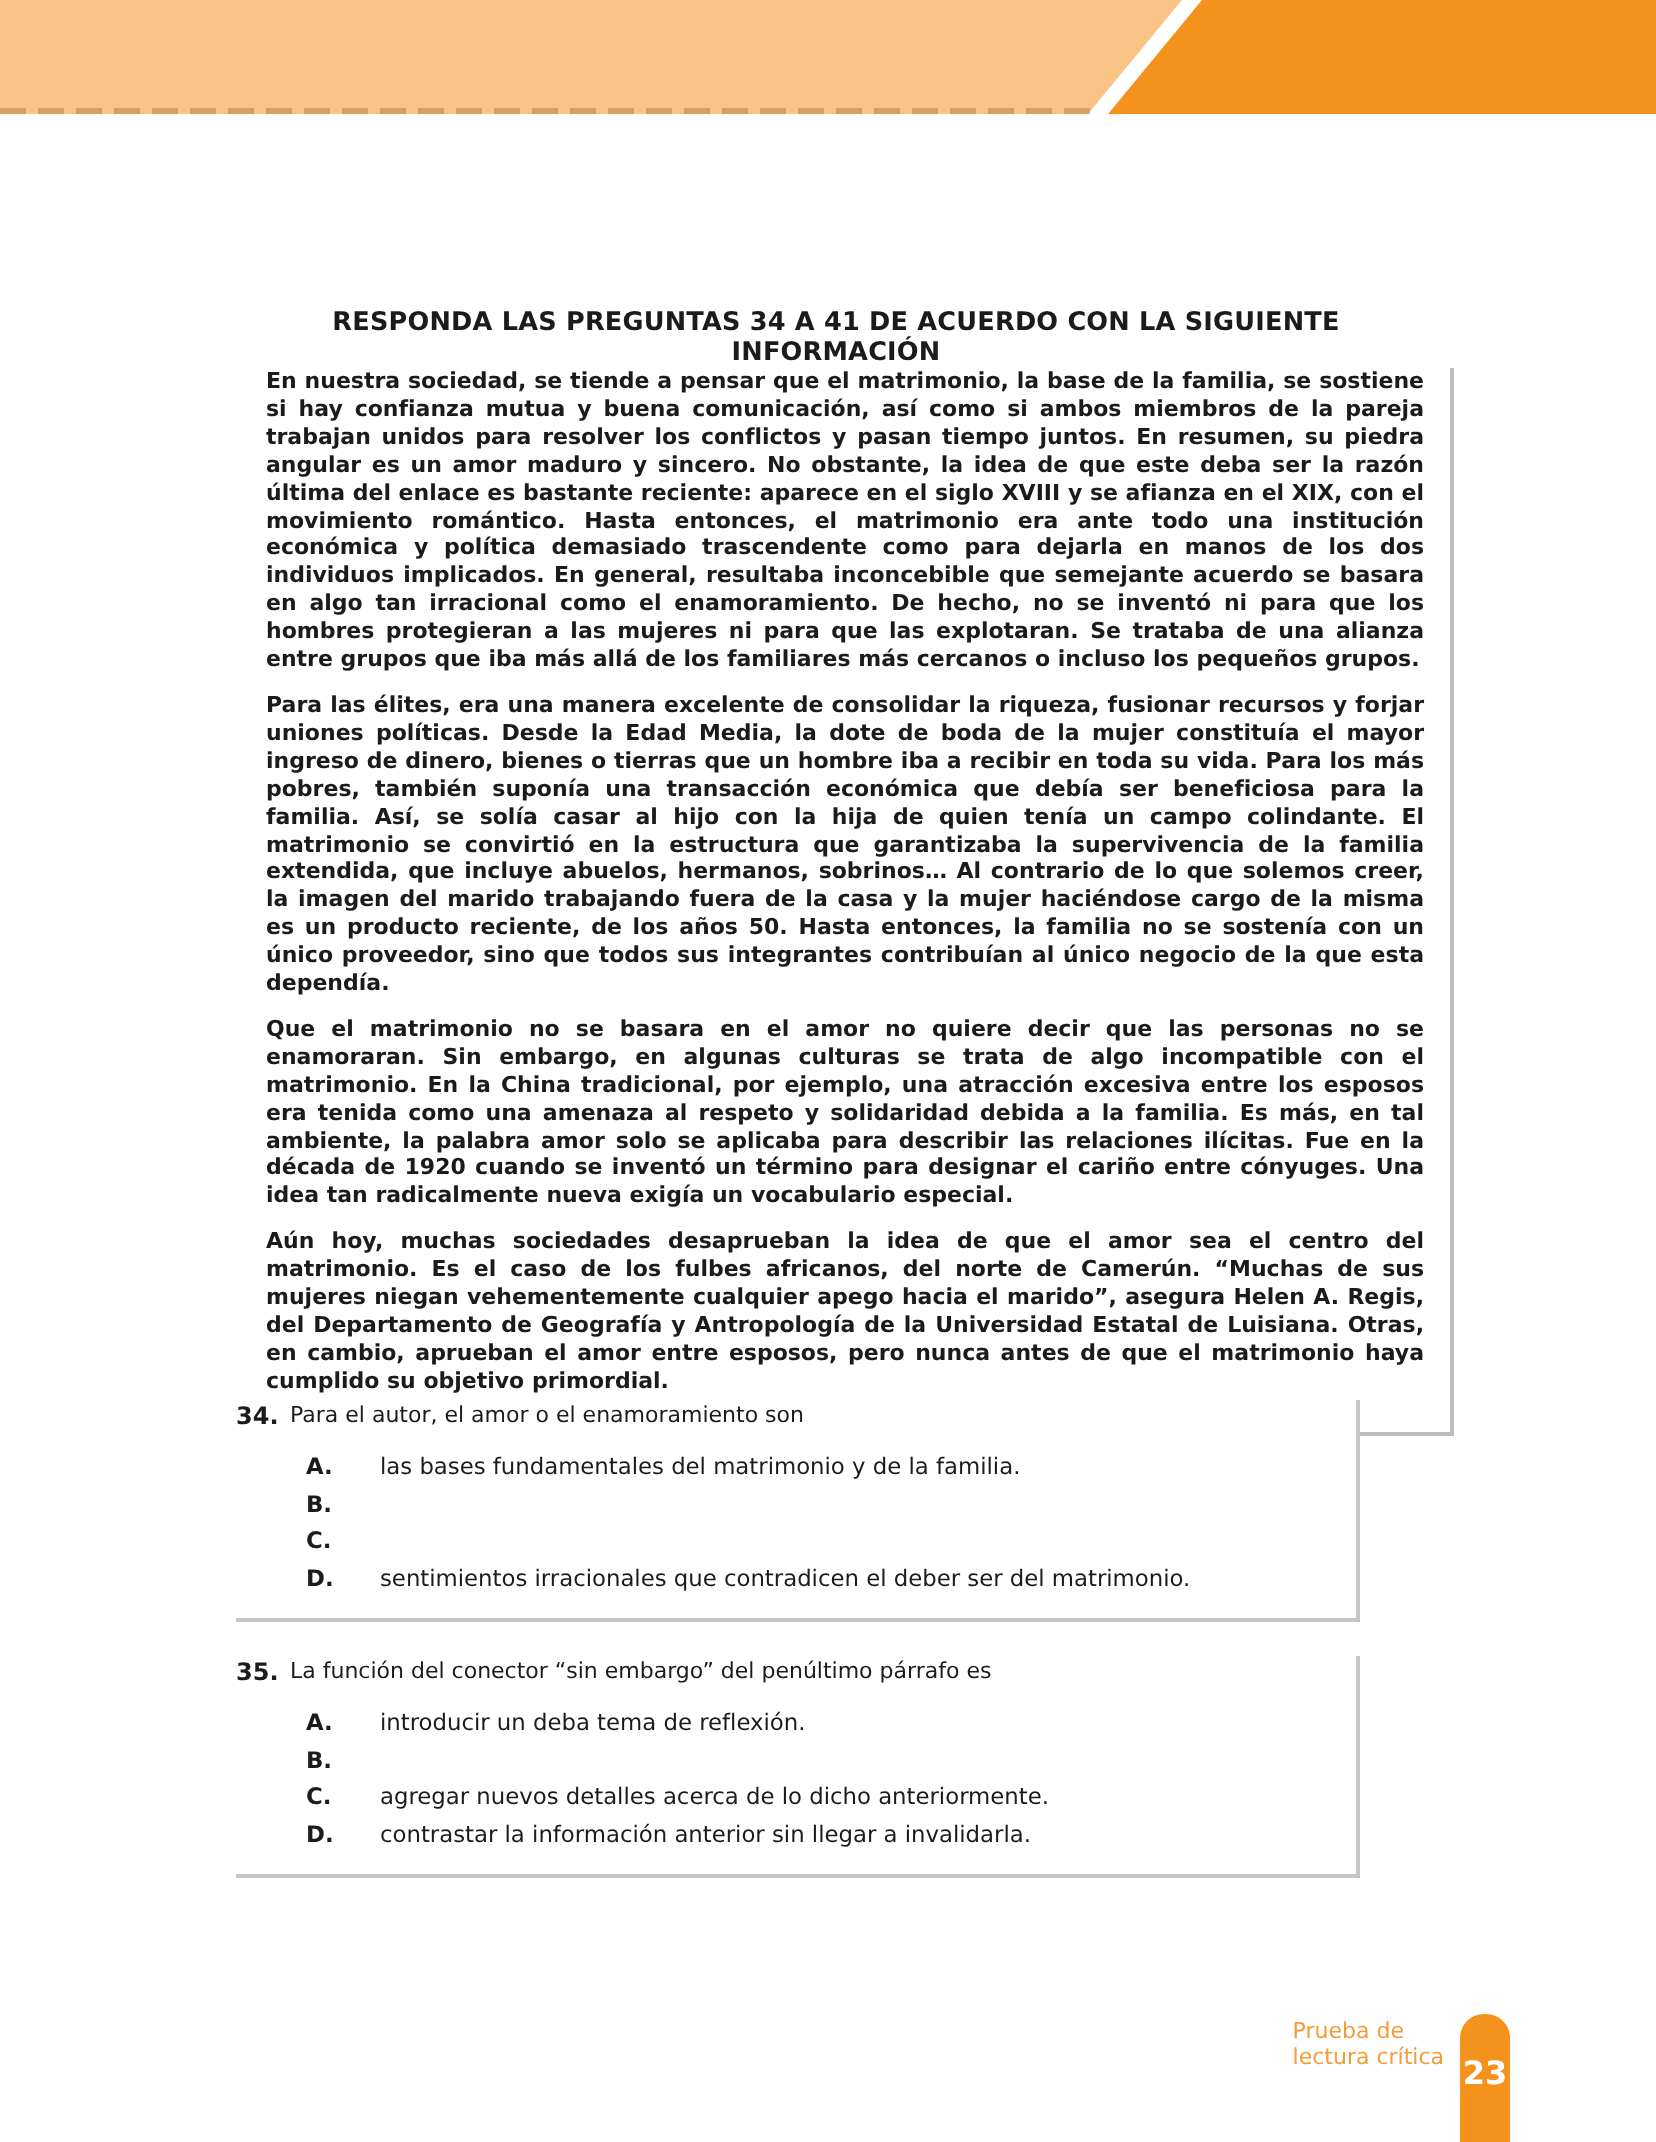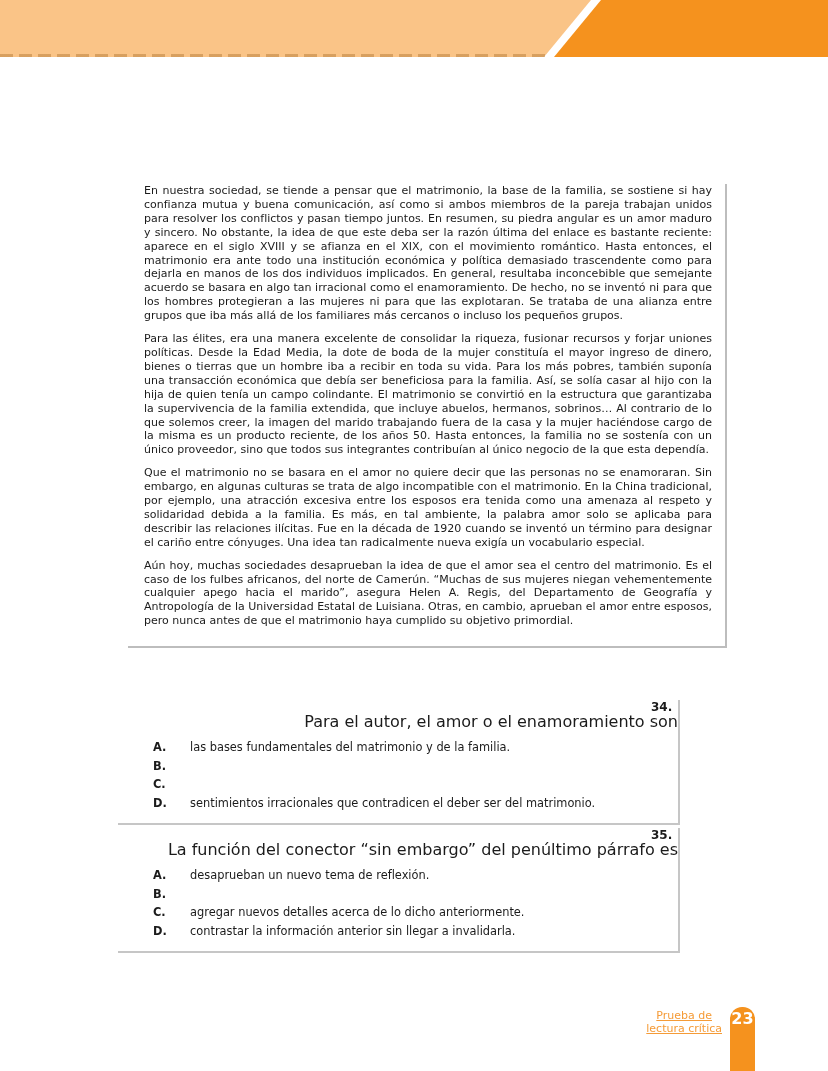--- a/index.html
+++ b/index.html
@@ -36,72 +36,74 @@
   }
 
   
   .passage {
     position: absolute; top: 184px; left: 128px; width: 584px;
     padding-right: 13px; padding-bottom: 9px;
     border-right: 2px solid #bdbdbd;
     border-bottom: 2px solid #bdbdbd;
   }
   .passage p {
-    margin: 0 0 9px 16px;
+    margin: 0 0 9px 5px;
     font-size: 11px; line-height: 13.9px;
     text-align: justify;
+    font-weight: bold;
   }
   .attribution {
     font-size: 9.8px; line-height: 12px;
     text-align: right; margin-top: 3px;
   }
 
   
   .question {
     position: absolute; left: 118px; width: 560px;
     border-right: 2px solid #c6c6c6;
     border-bottom: 2px solid #c6c6c6;
     padding-bottom: 11px;
     background: #ffffff;
   }
   .q34 { top: 700px; }
   .q35 { top: 828px; }
-  .q-head { display: flex; align-items: flex-end; flex-direction: column; }
+  .q-head { display: flex; align-items: center; }
   .q-num  { flex: none; width: 27px; font-size: 12px; font-weight: bold; line-height: 14px; }
-  .q-stem { font-size: 16px; line-height: 14px; padding-top: 1px; }
+  .q-stem { font-size: 11px; line-height: 14px; padding-top: 1px; }
   .q-options { margin-left: 35px; margin-top: 9px; }
   .opt { display: flex; font-size: 11.4px; line-height: 18.6px; }
   .opt-letter { flex: none; width: 37px; font-weight: bold; }
   .opt-text { text-align: center; }
 
   
   .footer-label {
     position: absolute; top: 1010px; right: 106px;
-    text-align: center; color: #F59B37;
-    font-size: 11px; line-height: 12.5px; text-decoration: underline;
+    text-align: left; color: #F59B37;
+    font-size: 11px; line-height: 12.5px;
   }
   .page-tab {
     position: absolute; left: 730px; top: 1007px;
     width: 25px; height: 64px; box-sizing: border-box;
     background: #F5921E; border-radius: 12px 12px 0 0;
     color: #ffffff; font-size: 16px; font-weight: bold;
-    text-align: center; padding-top: 4px; line-height: 1;
+    text-align: center; padding-top: 22px; line-height: 1;
   }
 </style>
 </head>
 <body>
 
 <div class="page">
 
   <header class="band">
     <div class="band-dark"></div>
     <div class="band-gap"></div>
     <div class="band-dashes"></div>
   </header>
 
+  <h1 class="title">RESPONDA LAS PREGUNTAS 34 A 41 DE ACUERDO CON LA SIGUIENTE INFORMACIÓN</h1>
 
   <section class="passage">
     <p>En nuestra sociedad, se tiende a pensar que el matrimonio, la base de la familia, se sostiene si hay confianza mutua y buena comunicación, así como si ambos miembros de la pareja trabajan unidos para resolver los conflictos y pasan tiempo juntos. En resumen, su piedra angular es un amor maduro y sincero. No obstante, la idea de que este deba ser la razón última del enlace es bastante reciente: aparece en el siglo XVIII y se afianza en el XIX, con el movimiento romántico. Hasta entonces, el matrimonio era ante todo una institución económica y política demasiado trascendente como para dejarla en manos de los dos individuos implicados. En general, resultaba inconcebible que semejante acuerdo se basara en algo tan irracional como el enamoramiento. De hecho, no se inventó ni para que los hombres protegieran a las mujeres ni para que las explotaran. Se trataba de una alianza entre grupos que iba más allá de los familiares más cercanos o incluso los pequeños grupos.</p>
     <p>Para las élites, era una manera excelente de consolidar la riqueza, fusionar recursos y forjar uniones políticas. Desde la Edad Media, la dote de boda de la mujer constituía el mayor ingreso de dinero, bienes o tierras que un hombre iba a recibir en toda su vida. Para los más pobres, también suponía una transacción económica que debía ser beneficiosa para la familia. Así, se solía casar al hijo con la hija de quien tenía un campo colindante. El matrimonio se convirtió en la estructura que garantizaba la supervivencia de la familia extendida, que incluye abuelos, hermanos, sobrinos… Al contrario de lo que solemos creer, la imagen del marido trabajando fuera de la casa y la mujer haciéndose cargo de la misma es un producto reciente, de los años 50. Hasta entonces, la familia no se sostenía con un único proveedor, sino que todos sus integrantes contribuían al único negocio de la que esta dependía.</p>
     <p>Que el matrimonio no se basara en el amor no quiere decir que las personas no se enamoraran. Sin embargo, en algunas culturas se trata de algo incompatible con el matrimonio. En la China tradicional, por ejemplo, una atracción excesiva entre los esposos era tenida como una amenaza al respeto y solidaridad debida a la familia. Es más, en tal ambiente, la palabra amor solo se aplicaba para describir las relaciones ilícitas. Fue en la década de 1920 cuando se inventó un término para designar el cariño entre cónyuges. Una idea tan radicalmente nueva exigía un vocabulario especial.</p>
     <p>Aún hoy, muchas sociedades desaprueban la idea de que el amor sea el centro del matrimonio. Es el caso de los fulbes africanos, del norte de Camerún. “Muchas de sus mujeres niegan vehementemente cualquier apego hacia el marido”, asegura Helen A. Regis, del Departamento de Geografía y Antropología de la Universidad Estatal de Luisiana. Otras, en cambio, aprueban el amor entre esposos, pero nunca antes de que el matrimonio haya cumplido su objetivo primordial.</p>
   </section>
 
   <section class="question q34">
     <div class="q-head">
@@ -127,21 +129,21 @@
   </section>
 
   <section class="question q35">
     <div class="q-head">
       <span class="q-num">35.</span>
       <span class="q-stem">La función del conector “sin embargo” del penúltimo párrafo es</span>
     </div>
     <div class="q-options">
       <div class="opt">
         <span class="opt-letter">A.</span>
-        <span class="opt-text">desaprueban un nuevo tema de reflexión.</span>
+        <span class="opt-text">introducir un deba tema de reflexión.</span>
       </div>
       <div class="opt">
         <span class="opt-letter">B.</span>
       </div>
       <div class="opt">
         <span class="opt-letter">C.</span>
         <span class="opt-text">agregar nuevos detalles acerca de lo dicho anteriormente.</span>
       </div>
       <div class="opt">
         <span class="opt-letter">D.</span>

